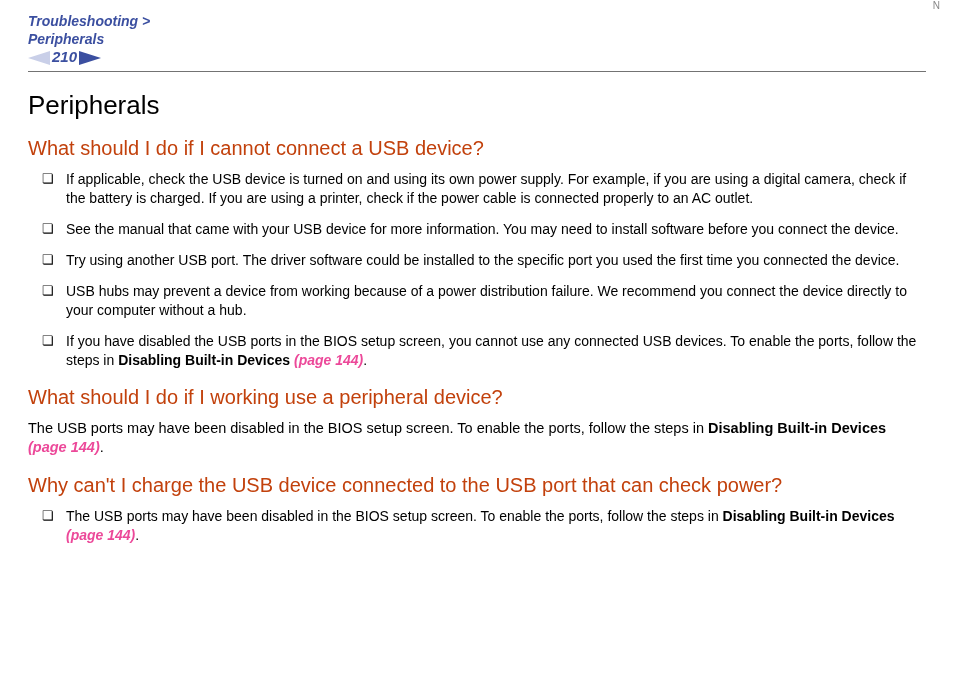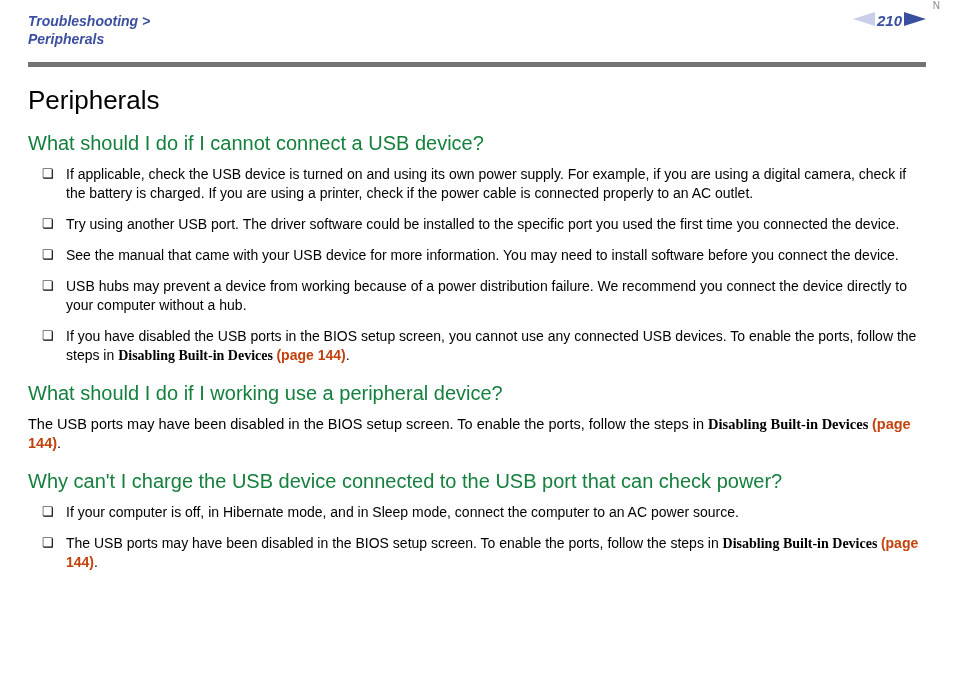--- a/index.html
+++ b/index.html
@@ -9,34 +9,35 @@
     height: 674px;
     background: #fff;
     color: #000;
     position: relative;
     padding: 12px 28px 20px 28px;
   }
   .header {
     display: flex;
     justify-content: space-between;
     align-items: flex-start;
-    border-bottom: 5px solid #737373;
-    padding-bottom: 14px;
+    border-bottom: 1px solid #737373;
+    padding-bottom: 6px;
     margin-bottom: 18px;
+    flex-direction: column;
   }
   .breadcrumb {
     color: #3b4fa0;
     font-weight: bold;
     font-style: italic;
     font-size: 14px;
     line-height: 1.3;
   }
   .pager {
     display: flex;
-    align-items: flex-start;
+    align-items: flex-end;
     gap: 0;
   }
   .page-num {
     color: #3b4fa0;
     font-weight: bold;
     font-style: italic;
     font-size: 15px;
     margin: 0 2px;
   }
   .arrow-left, .arrow-right {
@@ -44,21 +45,21 @@
     align-items: center;
   }
   .arrow-left svg, .arrow-right svg { display:block; }
   h1.page-title {
     font-size: 26px;
     font-weight: normal;
     color: #000;
     margin: 10px 0 14px 0;
   }
   h2.question {
-    color: #15803d;
+    color: #c2410c;
     font-size: 20px;
     font-weight: normal;
     margin: 16px 0 10px 0;
   }
   ul.bullets {
     list-style: none;
     padding-left: 14px;
   }
   ul.bullets li {
     position: relative;
@@ -72,22 +73,22 @@
     position: absolute;
     left: 0;
     top: 0;
     font-size: 13px;
   }
   p.para {
     font-size: 14.5px;
     line-height: 1.35;
     margin: 6px 0 10px 0;
   }
-  .bold { font-weight: bold; font-family: Liberation Serif, serif; }
-  .link { color: #c2410c; font-weight: bold; }
+  .bold { font-weight: bold; }
+  .link { color: #ec4899; font-weight: bold; font-style: italic; }
   .n-nav {
     position: absolute;
     top: 0;
     right: 14px;
     font-size: 10px;
     color: #888;
   }
 </style>
 </head>
 <body>
@@ -112,26 +113,25 @@
         </svg>
     </span>
   </div>
 </div>
 
 <h1 class="page-title">Peripherals</h1>
 
 <h2 class="question">What should I do if I cannot connect a USB device?</h2>
 <ul class="bullets">
   <li><span>If applicable, check the USB device is turned on and using its own power supply. For example, if you are using a digital camera, check if the battery is charged. If you are using a printer, check if the power cable is connected properly to an AC outlet.</span></li>
+  <li><span>See the manual that came with your USB device for more information. You may need to install software before you connect the device.</span></li>
   <li><span>Try using another USB port. The driver software could be installed to the specific port you used the first time you connected the device.</span></li>
-  <li><span>See the manual that came with your USB device for more information. You may need to install software before you connect the device.</span></li>
   <li><span>USB hubs may prevent a device from working because of a power distribution failure. We recommend you connect the device directly to your computer without a hub.</span></li>
   <li><span>If you have disabled the USB ports in the BIOS setup screen, you cannot use any connected USB devices. To enable the ports, follow the steps in </span><span class="bold">Disabling Built-in Devices </span><span class="link">(page 144)</span><span>.</span></li>
 </ul>
 
 <h2 class="question">What should I do if I working use a peripheral device?</h2>
 <p class="para"><span>The USB ports may have been disabled in the BIOS setup screen. To enable the ports, follow the steps in </span><span class="bold">Disabling Built-in Devices </span><span class="link">(page 144)</span><span>.</span></p>
 
 <h2 class="question">Why can't I charge the USB device connected to the USB port that can check power?</h2>
 <ul class="bullets">
-  <li><span>If your computer is off, in Hibernate mode, and in Sleep mode, connect the computer to an AC power source.</span></li>
   <li><span>The USB ports may have been disabled in the BIOS setup screen. To enable the ports, follow the steps in </span><span class="bold">Disabling Built-in Devices </span><span class="link">(page 144)</span><span>.</span></li>
 </ul>
 
 </body></html>

